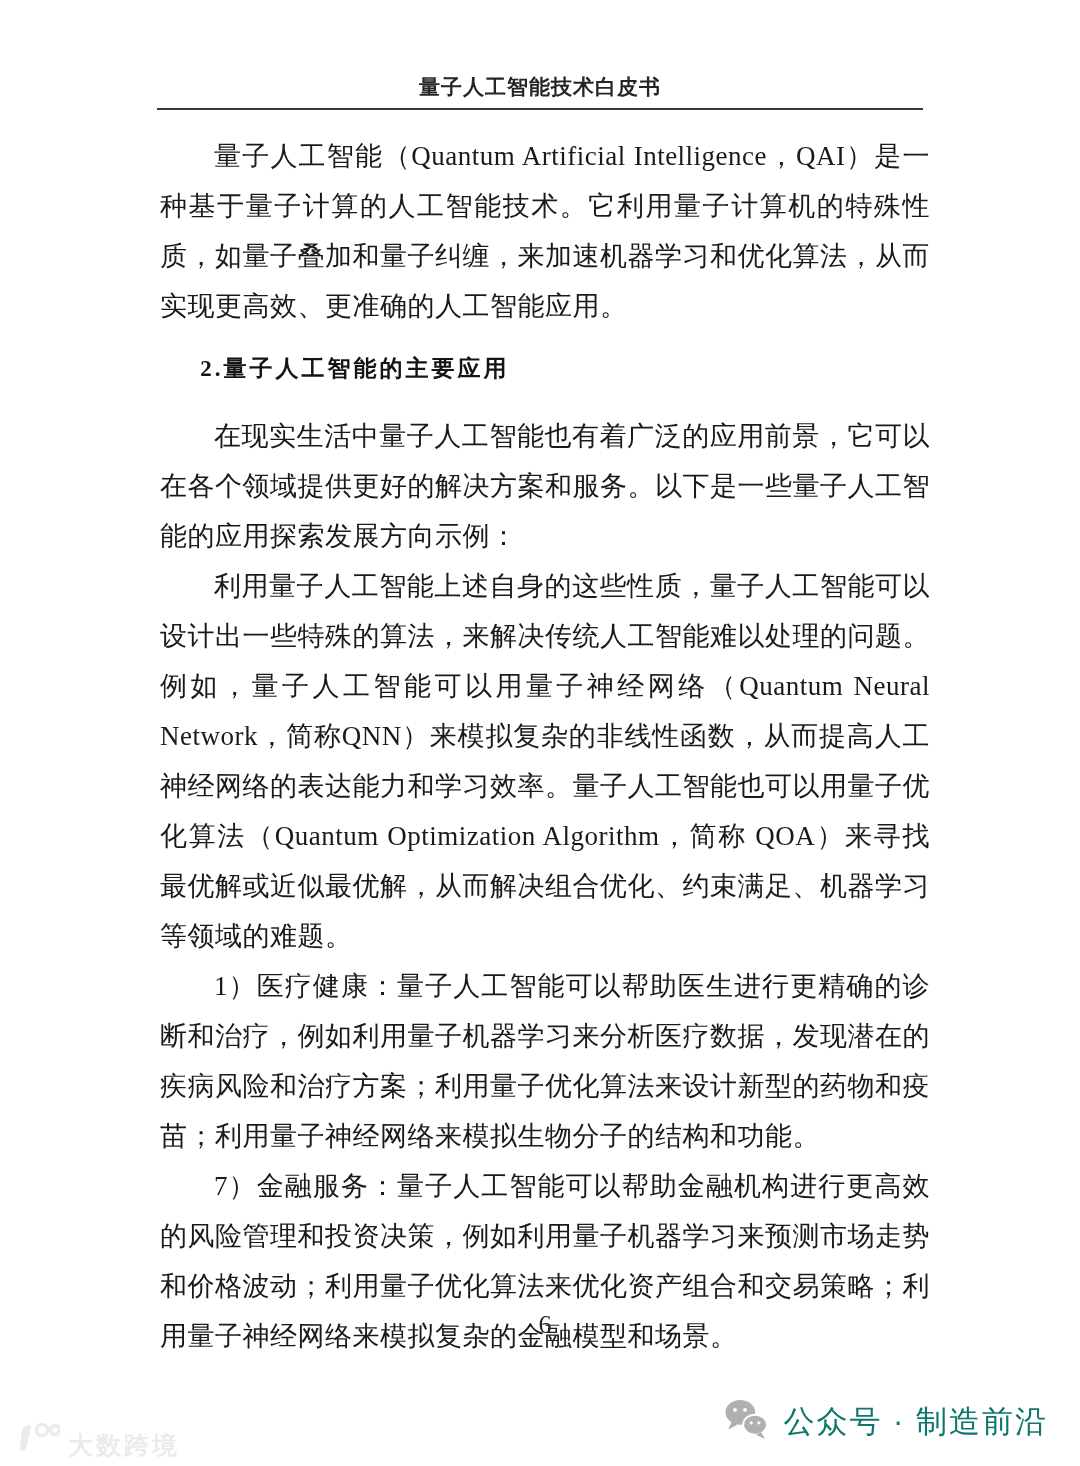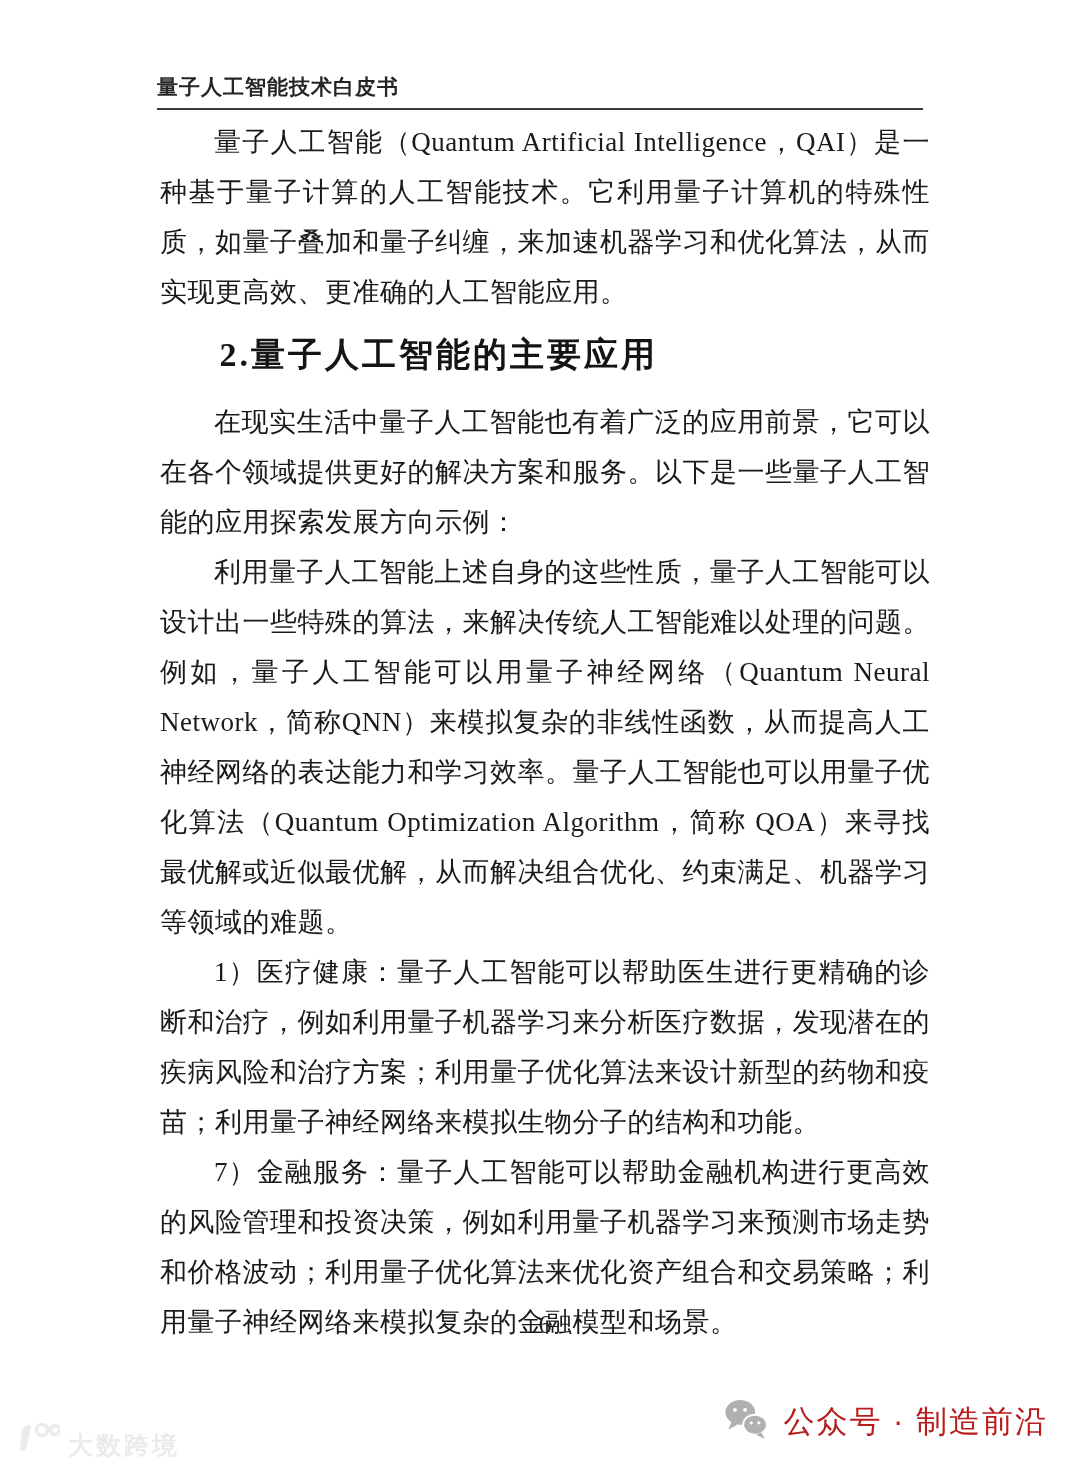--- a/index.html
+++ b/index.html
@@ -13,51 +13,51 @@
     overflow: hidden;
     font-family: "Liberation Serif", "DejaVu Serif", serif;
   }
 
   
   .page-header {
     position: absolute;
     top: 74px;
     left: 157px;
     width: 766px;
-    text-align: left;
+    text-align: center;
     padding-bottom: 9px;
     border-bottom: 2px solid #3a3a3a;
   }
   .header-title {
     font-family: "Liberation Sans", "DejaVu Sans", sans-serif;
     font-weight: 700;
     font-size: 21px;
     letter-spacing: 1px;
     color: #252525;
     line-height: 1.2;
   }
 
   
   .doc-body {
     position: absolute;
-    top: 117px;
+    top: 131px;
     left: 160px;
     width: 770px;
     font-size: 27px;
     line-height: 50px;
     letter-spacing: 0.5px;
     color: #1a1a1a;
     text-align: justify;
   }
   .doc-body p {
     margin: 0;
     text-indent: 2em;
   }
   .section-heading {
-    font-size: 34px;
+    font-size: 23px;
     font-weight: 700;
     letter-spacing: 3px;
     line-height: 36px;
     margin: 20px 0 24px 0;
     text-indent: 1.75em;
     color: #141414;
   }
 
   
   .page-number {
@@ -88,21 +88,21 @@
   .wm-left .wm-left-label { letter-spacing: 3px; padding-bottom: 2px; }
 
   
   .wm-right {
     position: absolute;
     right: 32px;
     top: 1398px;
     display: flex;
     align-items: center;
     gap: 14px;
-    color: #b91c1c;
+    color: #0f766e;
     font-family: "Liberation Sans", "DejaVu Sans", sans-serif;
     font-size: 31px;
     letter-spacing: 2px;
     line-height: 1;
     user-select: none;
   }
 </style>
 </head>
 <body>
 

